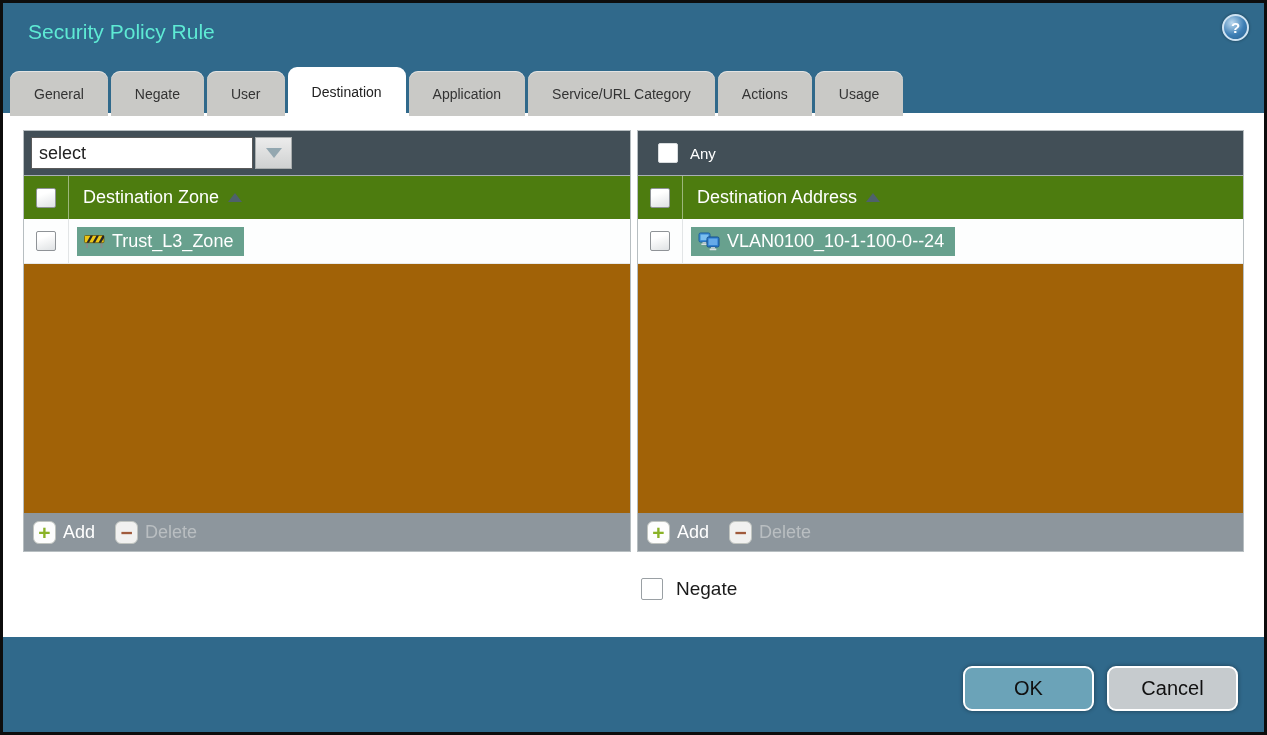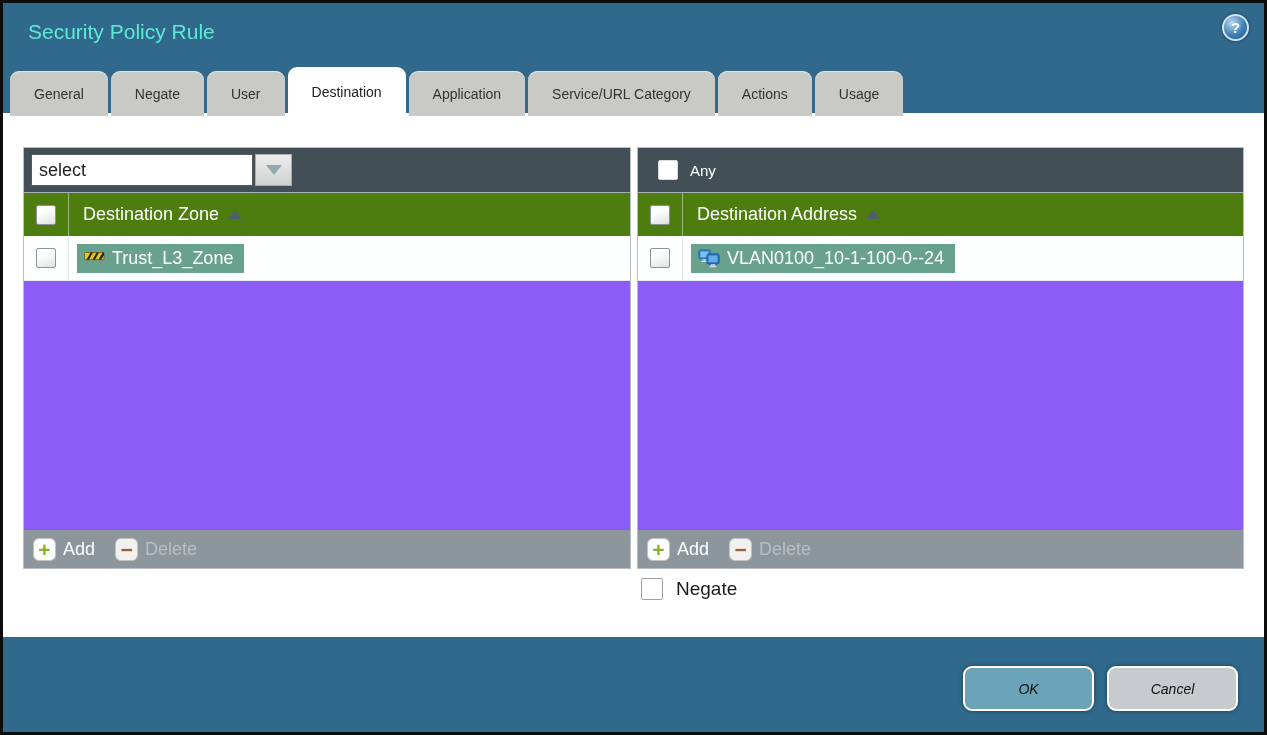--- a/index.html
+++ b/index.html
@@ -24,21 +24,21 @@
   .tab {
     height:45px; background:#c9c9c6; border-radius:9px 9px 0 0;
     display:flex; align-items:center; padding:0 24px;
     font-size:14px; color:#333; cursor:pointer; white-space:nowrap;
     box-shadow:inset 0 1px 0 rgba(255,255,255,.5);
   }
   .tab.active { height:49px; background:#fff; color:#222; box-shadow:none; }
   
   .content { position:absolute; top:110px; left:0; right:0; height:524px; background:#fff; }
   .panel {
-    position:absolute; top:34px; height:422px;
+    position:absolute; top:17px; height:422px;
     display:flex; flex-direction:column;
     border:1px solid #b7bec1; background:#fbfcfc;
   }
   .panel.left  { left:20px;  width:608px; }
   .panel.right { left:634px; width:607px; }
   .panel-topbar {
     height:44px; background:#424f57; display:flex; align-items:center;
     padding:0 7px; flex:0 0 auto;
   }
   .filter-input {
@@ -61,21 +61,21 @@
     height:44px; background:#4d7c0f; border-top:1px solid #a8b0b5;
     display:flex; align-items:center; color:#fff; font-size:18px; flex:0 0 auto;
   }
   .cb-cell {
     width:45px; align-self:stretch; display:flex; align-items:center; justify-content:center;
     border-right:1px solid rgba(255,255,255,.45);
   }
   .row .cb-cell { border-right:1px solid #e2e5e6; }
   .col-label { margin-left:14px; cursor:pointer; }
   .sort-arrow { width:0; height:0; border-left:7px solid transparent; border-right:7px solid transparent; border-bottom:9px solid #4e616b; margin-left:9px; }
-  .panel-body { flex:1 1 auto; background:#8b5cf6; overflow:hidden; }
+  .panel-body { flex:1 1 auto; background:#a16207; overflow:hidden; }
   .row { height:45px; background:#fdfefe; border-bottom:1px solid #e8eaeb; display:flex; align-items:center; }
   .chip {
     display:inline-flex; align-items:center; gap:7px;
     background:#68a18e; color:#fff; font-size:18px;
     padding:4px 11px 4px 7px; margin-left:8px; cursor:pointer;
   }
   .panel-footer {
     height:38px; background:#8d969d; display:flex; align-items:center;
     gap:20px; padding:0 9px; flex:0 0 auto;
   }
@@ -88,24 +88,23 @@
   .icon-plus  { color:#8ab227; }
   .icon-minus { color:#a05a3c; background:#f1f1f0; }
   .foot-label-add { color:#fff; font-size:18px; }
   .foot-label-del { color:#b9bec1; font-size:18px; }
   .negate-row { position:absolute; left:638px; top:465px; display:flex; align-items:center; gap:13px; }
   .cb-negate { width:22px; height:22px; background:#fff; border:1px solid #9aa0a4; border-radius:2px; cursor:pointer; }
   .negate-label { font-size:19px; color:#1a1a1a; }
   
   .btn {
     position:absolute; top:663px; height:45px; width:131px;
-    border-radius:9px; border:2px solid #fff; font-size:14px; color:#111;
+    border-radius:9px; border:2px solid #fff; font-size:20px; color:#111;
     font-family:"Liberation Sans", sans-serif; cursor:pointer;
     box-shadow:0 0 4px rgba(0,0,0,.4);
-    font-style:italic;
   }
   .btn-ok { left:960px; background:#6ba3b8; }
   .btn-cancel { left:1104px; background:#c6cbce; }
 </style>
 </head>
 <body>
 
 <div class="window">
 
   <div class="title">Security Policy Rule</div>

